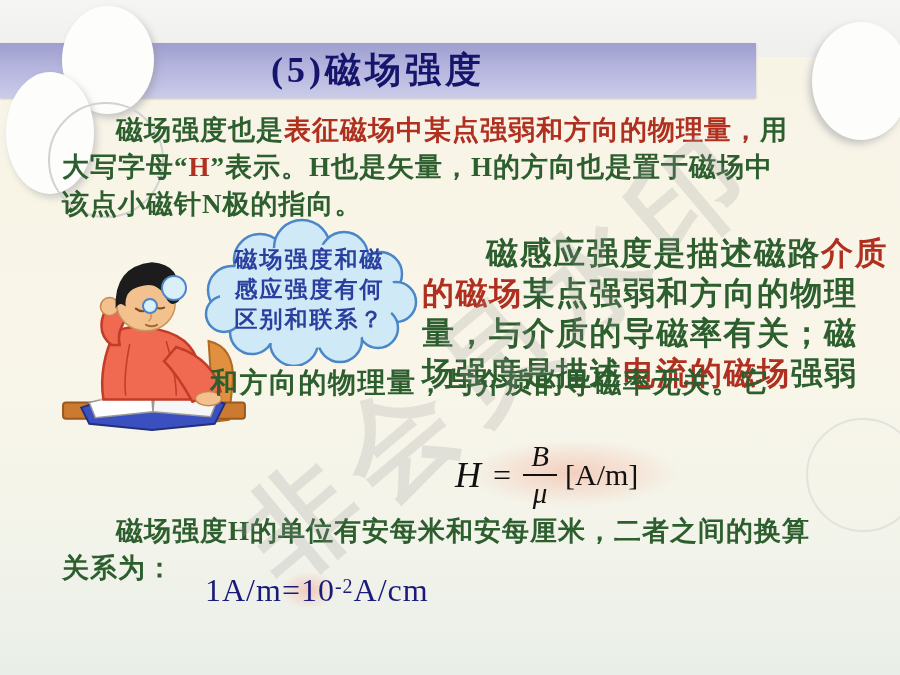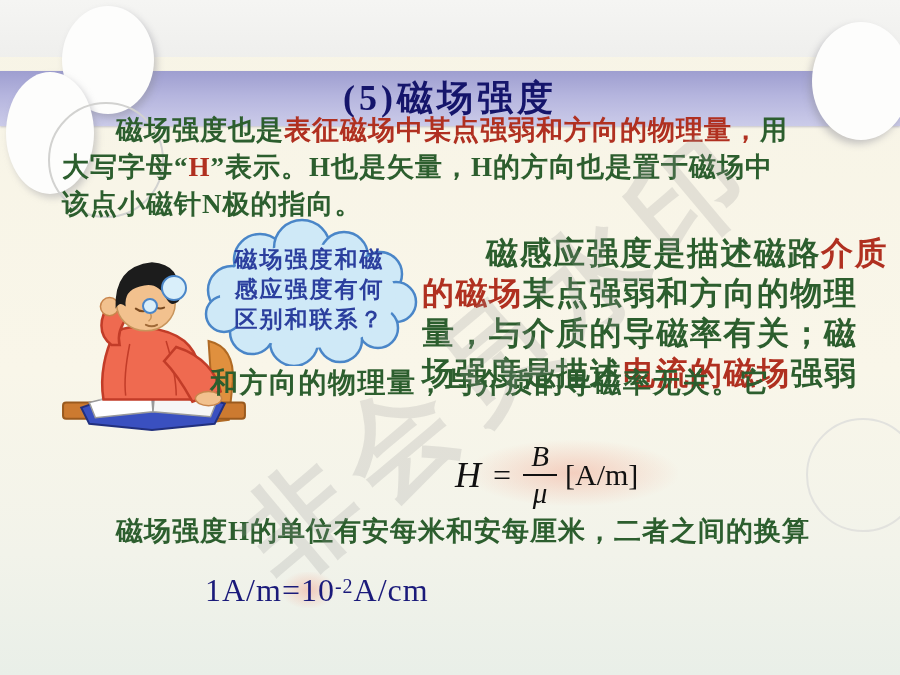--- a/index.html
+++ b/index.html
@@ -5,21 +5,21 @@
   html,body{margin:0;padding:0;}
   #slide{
     position:relative;width:900px;height:675px;overflow:hidden;
     font-family:"Liberation Serif","DejaVu Serif",serif;
     background:linear-gradient(180deg,#f7f4e6 0%,#f9f6e9 55%,#f2f3ea 82%,#e9efe8 100%);
   }
   
   .top-strip{position:absolute;left:0;top:0;width:900px;height:57px;
     background:linear-gradient(180deg,#f5f5f3 0%,#efefed 100%);}
   
-  .banner{position:absolute;left:0;top:71px;width:900px;height:55px;
+  .banner{position:absolute;left:0;top:43px;width:756px;height:55px;
     background:linear-gradient(180deg,#9e9ed0 0%,#b5b5de 45%,#cbcbe9 100%);
     box-shadow:0 1px 2px rgba(120,120,160,.4);}
   .banner-title{
     width:100%;text-align:center;line-height:55px;font-size:36px;font-weight:bold;
     color:#15156b;letter-spacing:4px;
   }
   
   .oval{position:absolute;border-radius:50%;background:#fdfdfc;}
   .oval-a{left:62px;top:6px;width:92px;height:108px;box-shadow:3px 4px 7px rgba(140,140,150,.45);}
   .oval-b{left:6px;top:72px;width:88px;height:122px;box-shadow:3px 4px 7px rgba(140,140,150,.4);}
@@ -178,19 +178,20 @@
     <span class="frac">
       <span class="num">B</span>
       <span class="bar"></span>
       <span class="den">μ</span>
     </span>
     <span class="f-unit">[A/m]</span>
   </div>
 
   <div class="para para-4">
       <div class="rline" style="text-indent: 2em;"><span style="color: rgb(44, 94, 46);">磁场强度H的单位有安每米和安每厘米，二者之间的换算</span></div>
+      <div class="rline"><span style="color: rgb(44, 94, 46);">关系为：</span></div>
     </div>
 
   <div class="conversion">
     <span>1A/m</span><span class="hl">=10</span><sup>-2</sup><span>A/cm</span>
   </div>
 
 </div>
 
 </body></html>

